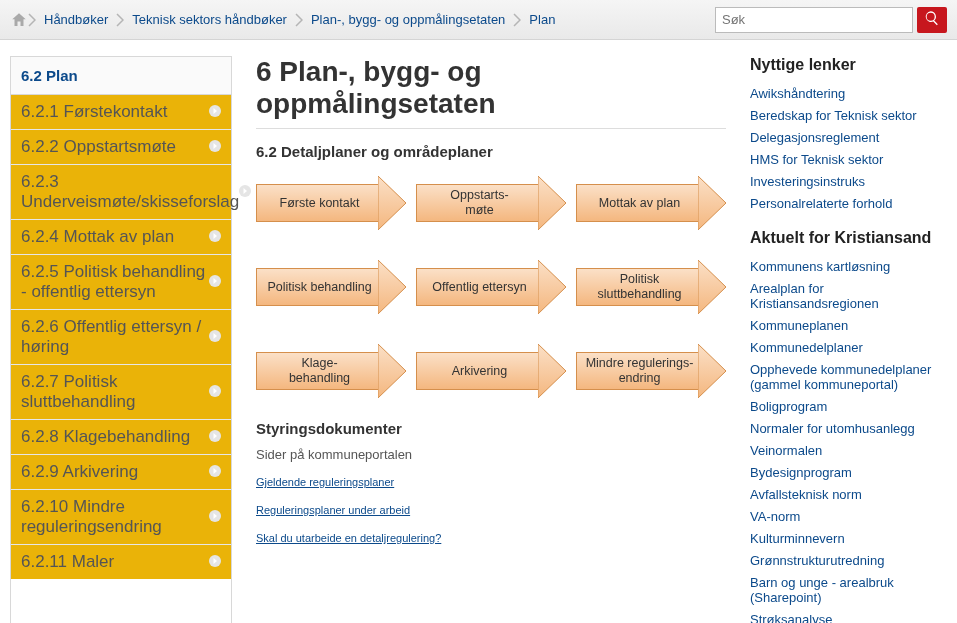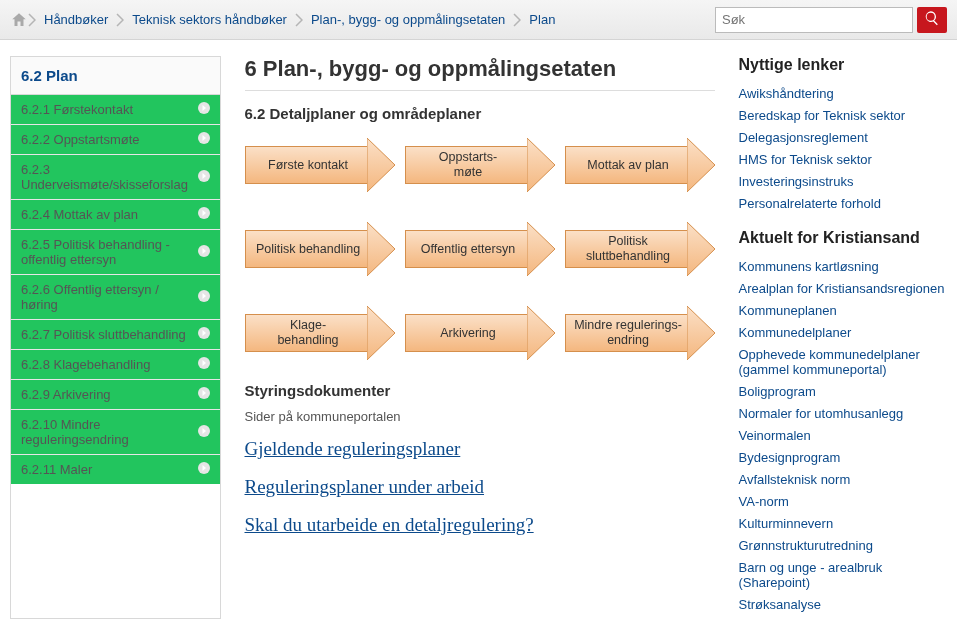--- a/index.html
+++ b/index.html
@@ -16,33 +16,33 @@
   .searchwrap { display: flex; align-items: center; }
   .searchwrap input { width: 198px; height: 26px; border: 1px solid #bbb; padding: 0 6px; font-size: 13px; }
   .searchbtn { width: 30px; height: 26px; background: #c7171e; border: none; display: flex; align-items: center; justify-content: center; cursor: pointer; border-radius: 2px; margin-left: 4px; }
   .searchbtn svg { width: 16px; height: 16px; fill: #fff; }
 
   .layout { display: flex; padding: 16px 10px 0 10px; }
 
   
   .leftnav { width: 222px; border: 1px solid #d8d8d8; }
   .leftnav-header { padding: 10px 10px; color: #0c4a8b; font-weight: bold; font-size: 15px; border-bottom: 1px solid #d8d8d8; background: #fafafa; }
-  .leftnav-item { display: flex; align-items: center; justify-content: space-between; padding: 7px 10px; border-bottom: 1px solid #e6e6e6; color: #555; cursor: pointer; font-size: 13px; background: #22c55e; }
+  .leftnav-item { display: flex; align-items: center; justify-content: space-between; padding: 7px 10px; border-bottom: 1px solid #e6e6e6; color: #555; cursor: pointer; font-size: 17px; background: #eab308; }
   .leftnav-item:last-child { border-bottom: none; }
   .leftnav-item .chev svg { width: 12px; height: 12px; }
   .leftnav-item .chev circle { fill: #e5e5e5; }
   .leftnav-item .chev path { fill: #fff; }
 
   
   .main { flex: 1; padding: 0 24px; }
-  .main h1 { font-size: 22px; font-weight: bold; color: #333; padding-bottom: 8px; border-bottom: 1px solid #ddd; margin-bottom: 14px; }
+  .main h1 { font-size: 28px; font-weight: bold; color: #333; padding-bottom: 8px; border-bottom: 1px solid #ddd; margin-bottom: 14px; }
   .main h2 { font-size: 15px; font-weight: bold; margin-bottom: 16px; color: #333; }
   .main h3 { font-size: 15px; font-weight: bold; margin: 22px 0 10px 0; }
   .main p.sub { font-size: 13px; color: #555; margin-bottom: 14px; }
-  .doclink { display: block; color: #0c4a8b; text-decoration: underline; margin-bottom: 16px; font-size: 19px; cursor: pointer; font-family: Liberation Serif, serif; }
+  .doclink { display: block; color: #0c4a8b; text-decoration: underline; margin-bottom: 16px; font-size: 11px; cursor: pointer; }
 
   
   .flowgrid { display: grid; grid-template-columns: repeat(3, 150px); column-gap: 10px; row-gap: 30px; margin-bottom: 10px; }
   .arrowbox { position: relative; height: 54px; display: flex; align-items: center; cursor: pointer; }
   .arrowbox .body { position: absolute; left: 0; top: 8px; bottom: 8px; right: 24px; background: linear-gradient(#fbe0c7, #f4b77f); border: 1px solid #d58f4c; border-right: none; display: flex; align-items: center; justify-content: center; text-align: center; font-size: 12.5px; color: #333; padding: 0 4px; line-height: 1.2; }
   .arrowbox .head { position: absolute; right: 0; top: 0; bottom: 0; width: 28px; }
   .arrowbox .head svg { width: 28px; height: 54px; display: block; }
   .arrowbox .head polygon { fill: url(#arrgrad); stroke: #d58f4c; stroke-width: 1; }
 
   

